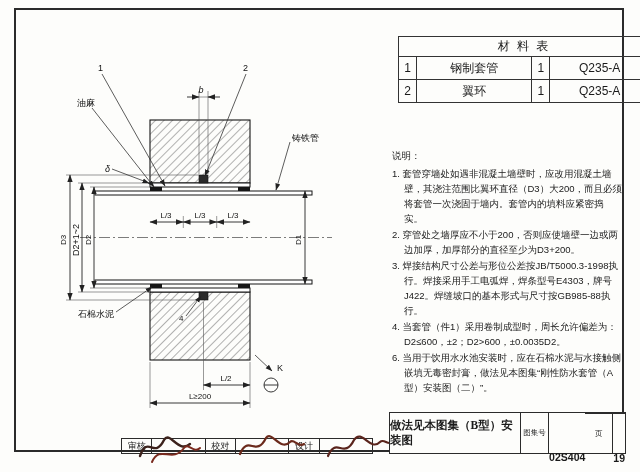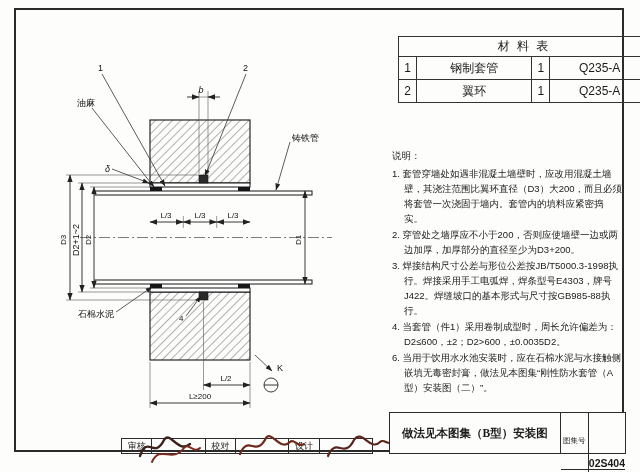--- a/index.html
+++ b/index.html
@@ -23,21 +23,21 @@
   .mat td,.mat th{border:1px solid #333;text-align:center;padding:0;height:20px;font-weight:normal;}
   .mat .cap{height:19px;letter-spacing:2px;}
   .mat tr.datarow td{height:22px;}
   
   .notes{position:absolute;left:392px;top:148px;width:230px;font-size:9.5px;line-height:15px;}
   .notes .head{margin-bottom:3px;}
   .notes .item{padding-left:12px;text-indent:-12px;margin:0 0 1px 0;}
   
   .tblock{position:absolute;left:389px;top:412px;width:237px;height:42px;border:1.4px solid #2b2b2b;box-sizing:border-box;display:flex;background:#fdfdfb;}
   .tb-title{width:170px;border-right:1.4px solid #2b2b2b;display:flex;align-items:center;justify-content:center;font-size:11.5px;font-weight:bold;font-family:"Liberation Serif","DejaVu Serif",serif;}
-  .tb-right{flex:1;display:flex;flex-direction:column;}
+  .tb-right{flex:1;display:flex;flex-direction:row;}
   .tb-row{flex:1;display:flex;align-items:stretch;}
   .tb-row + .tb-row{border-top:1px solid #2b2b2b;}
   .tb-lab{width:27px;border-right:1px solid #2b2b2b;font-size:7.5px;display:flex;align-items:center;justify-content:center;}
   .tb-val{flex:1;display:flex;align-items:center;justify-content:center;font-size:10.5px;font-weight:bold;margin-top:44px;}
   
   .approval{position:absolute;left:121px;top:438px;width:252px;height:16px;box-sizing:border-box;border:1px solid #2b2b2b;display:flex;font-size:9px;background:transparent;}
   .ap-lab{width:32px;border-right:1px solid #2b2b2b;display:flex;align-items:center;justify-content:center;}
   .ap-sig{width:57px;border-right:1px solid #2b2b2b;}
   .ap-sig:last-child{border-right:none;}
   .sigs{position:absolute;left:118px;top:424px;width:276px;height:46px;pointer-events:none;}

